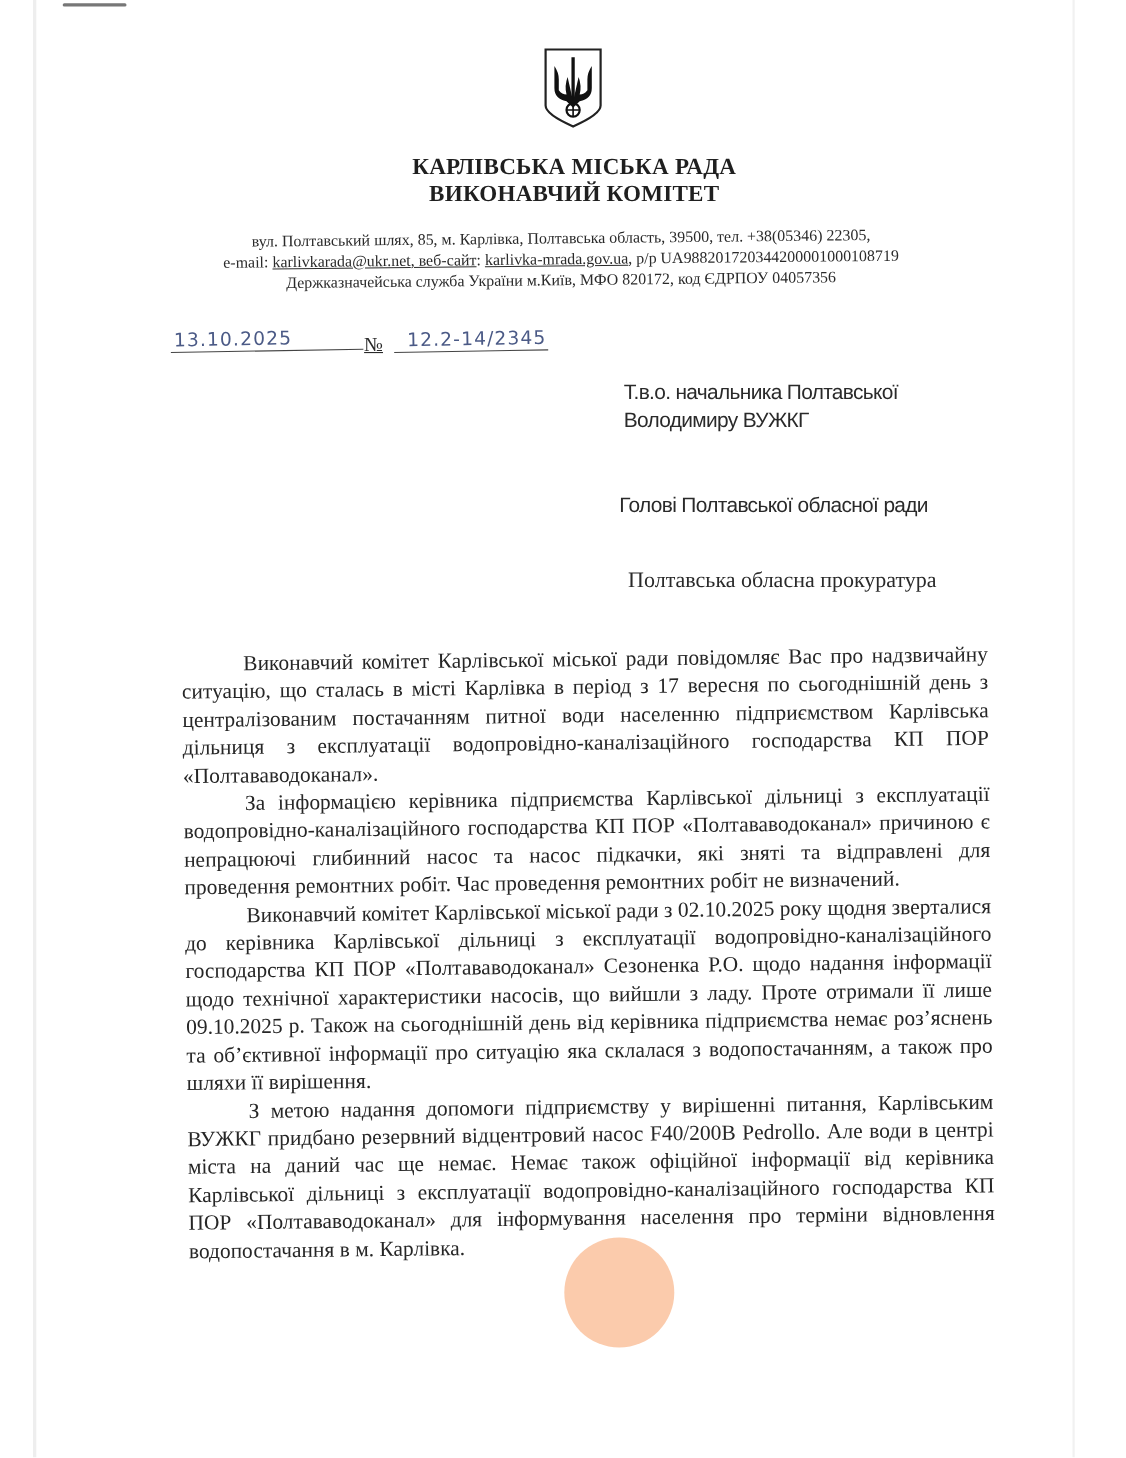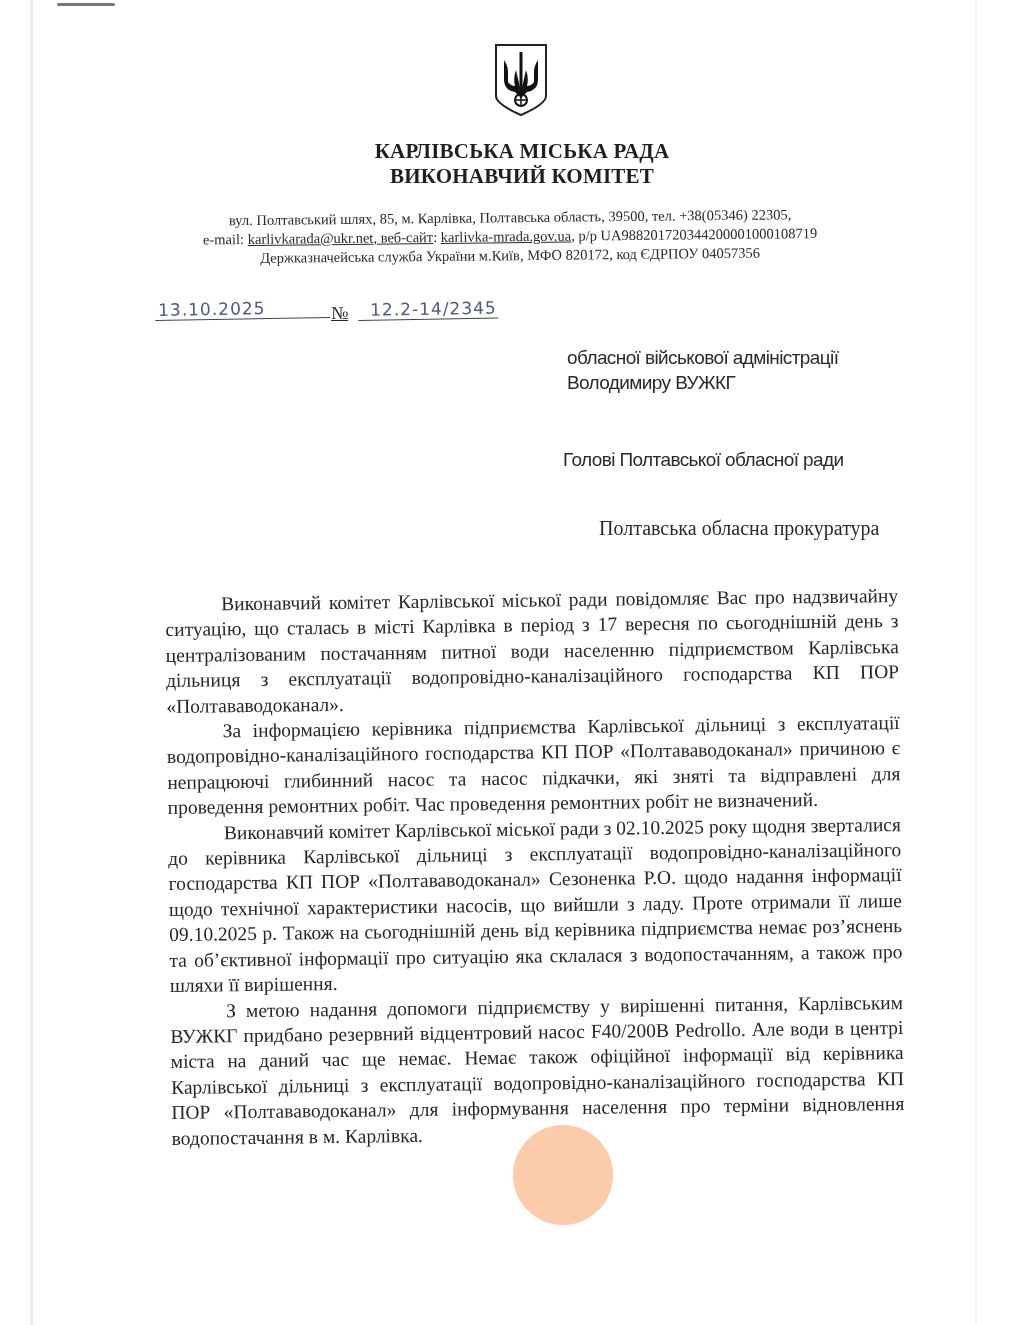--- a/index.html
+++ b/index.html
@@ -17,21 +17,21 @@
     .addr2 { top: 231px; }
     .addr3 { top: 250px; }
     .addr a { color: #2a2a2a; text-decoration: underline; }
     .regline { position: absolute; top: 300px; font-family: "DejaVu Sans", sans-serif; color: #4b5a86; font-size: 17px; transform: rotate(-1deg); transform-origin: left top; }
     .reg-date { left: 155px; width: 172px; border-bottom: 1px solid #444; padding-left: 3px; letter-spacing: 1px; }
     .reg-no-label { position: absolute; left: 331px; top: 303px; font-size: 18px; color: #2a2a2a; text-decoration: underline; }
     .reg-no { left: 358px; width: 128px; border-bottom: 1px solid #444; padding-left: 12px; letter-spacing: 1px; }
     .recipient { position: absolute; font-family: "Liberation Sans", sans-serif; font-size: 19px; line-height: 25px; color: #2a2a2a; letter-spacing: -0.6px; }
     .r1 { left: 567px; top: 345px; }
     .r2 { left: 563px; top: 447px; }
-    .r3 { left: 571px; top: 516px; font-family: "Liberation Serif", serif; font-size: 20px; letter-spacing: 0; margin-left: 28px; }
+    .r3 { left: 571px; top: 516px; font-family: "Liberation Serif", serif; font-size: 20px; letter-spacing: 0; }
     .recipient div { white-space: nowrap; }
     .body { position: absolute; left: 165px; top: 592px; width: 733px; font-size: 19.5px; line-height: 25.4px; color: #262626; text-align: justify; transform: rotate(-0.7deg); transform-origin: left top; }
     .body p { margin: 0; text-indent: 56px; }
     .highlight-circle { position: absolute; left: 513px; top: 1125px; width: 100px; height: 100px; border-radius: 50%; background: rgba(249, 183, 140, 0.72); pointer-events: none; }
   </style>
 </head>
 <body>
 
 <div class="page-edge-left"></div>
 <div class="page-edge-right"></div>
@@ -54,21 +54,21 @@
 <div class="addr addr2">
   <span>e-mail: </span><a>karlivkarada@ukr.net</a><a>, веб-сайт</a><span>: </span><a>karlivka-mrada.gov.ua</a><span>, р/р UA988201720344200001000108719</span>
 </div>
 <div class="addr addr3">Держказначейська служба України м.Київ, МФО 820172, код ЄДРПОУ 04057356</div>
 
 <div class="regline reg-date">13.10.2025</div>
 <div class="reg-no-label">№</div>
 <div class="regline reg-no">12.2-14/2345</div>
 
 <div class="recipient r1">
-  <div>обласної військової адміністрації</div>
+  <div>Т.в.о. начальника Полтавської</div>
   <div>Володимиру ВУЖКГ</div>
 </div>
 <div class="recipient r2">
   <div>Голові Полтавської  обласної ради</div>
 </div>
 <div class="recipient r3">
   <div>Полтавська обласна прокуратура</div>
 </div>
 
 <div class="body">

